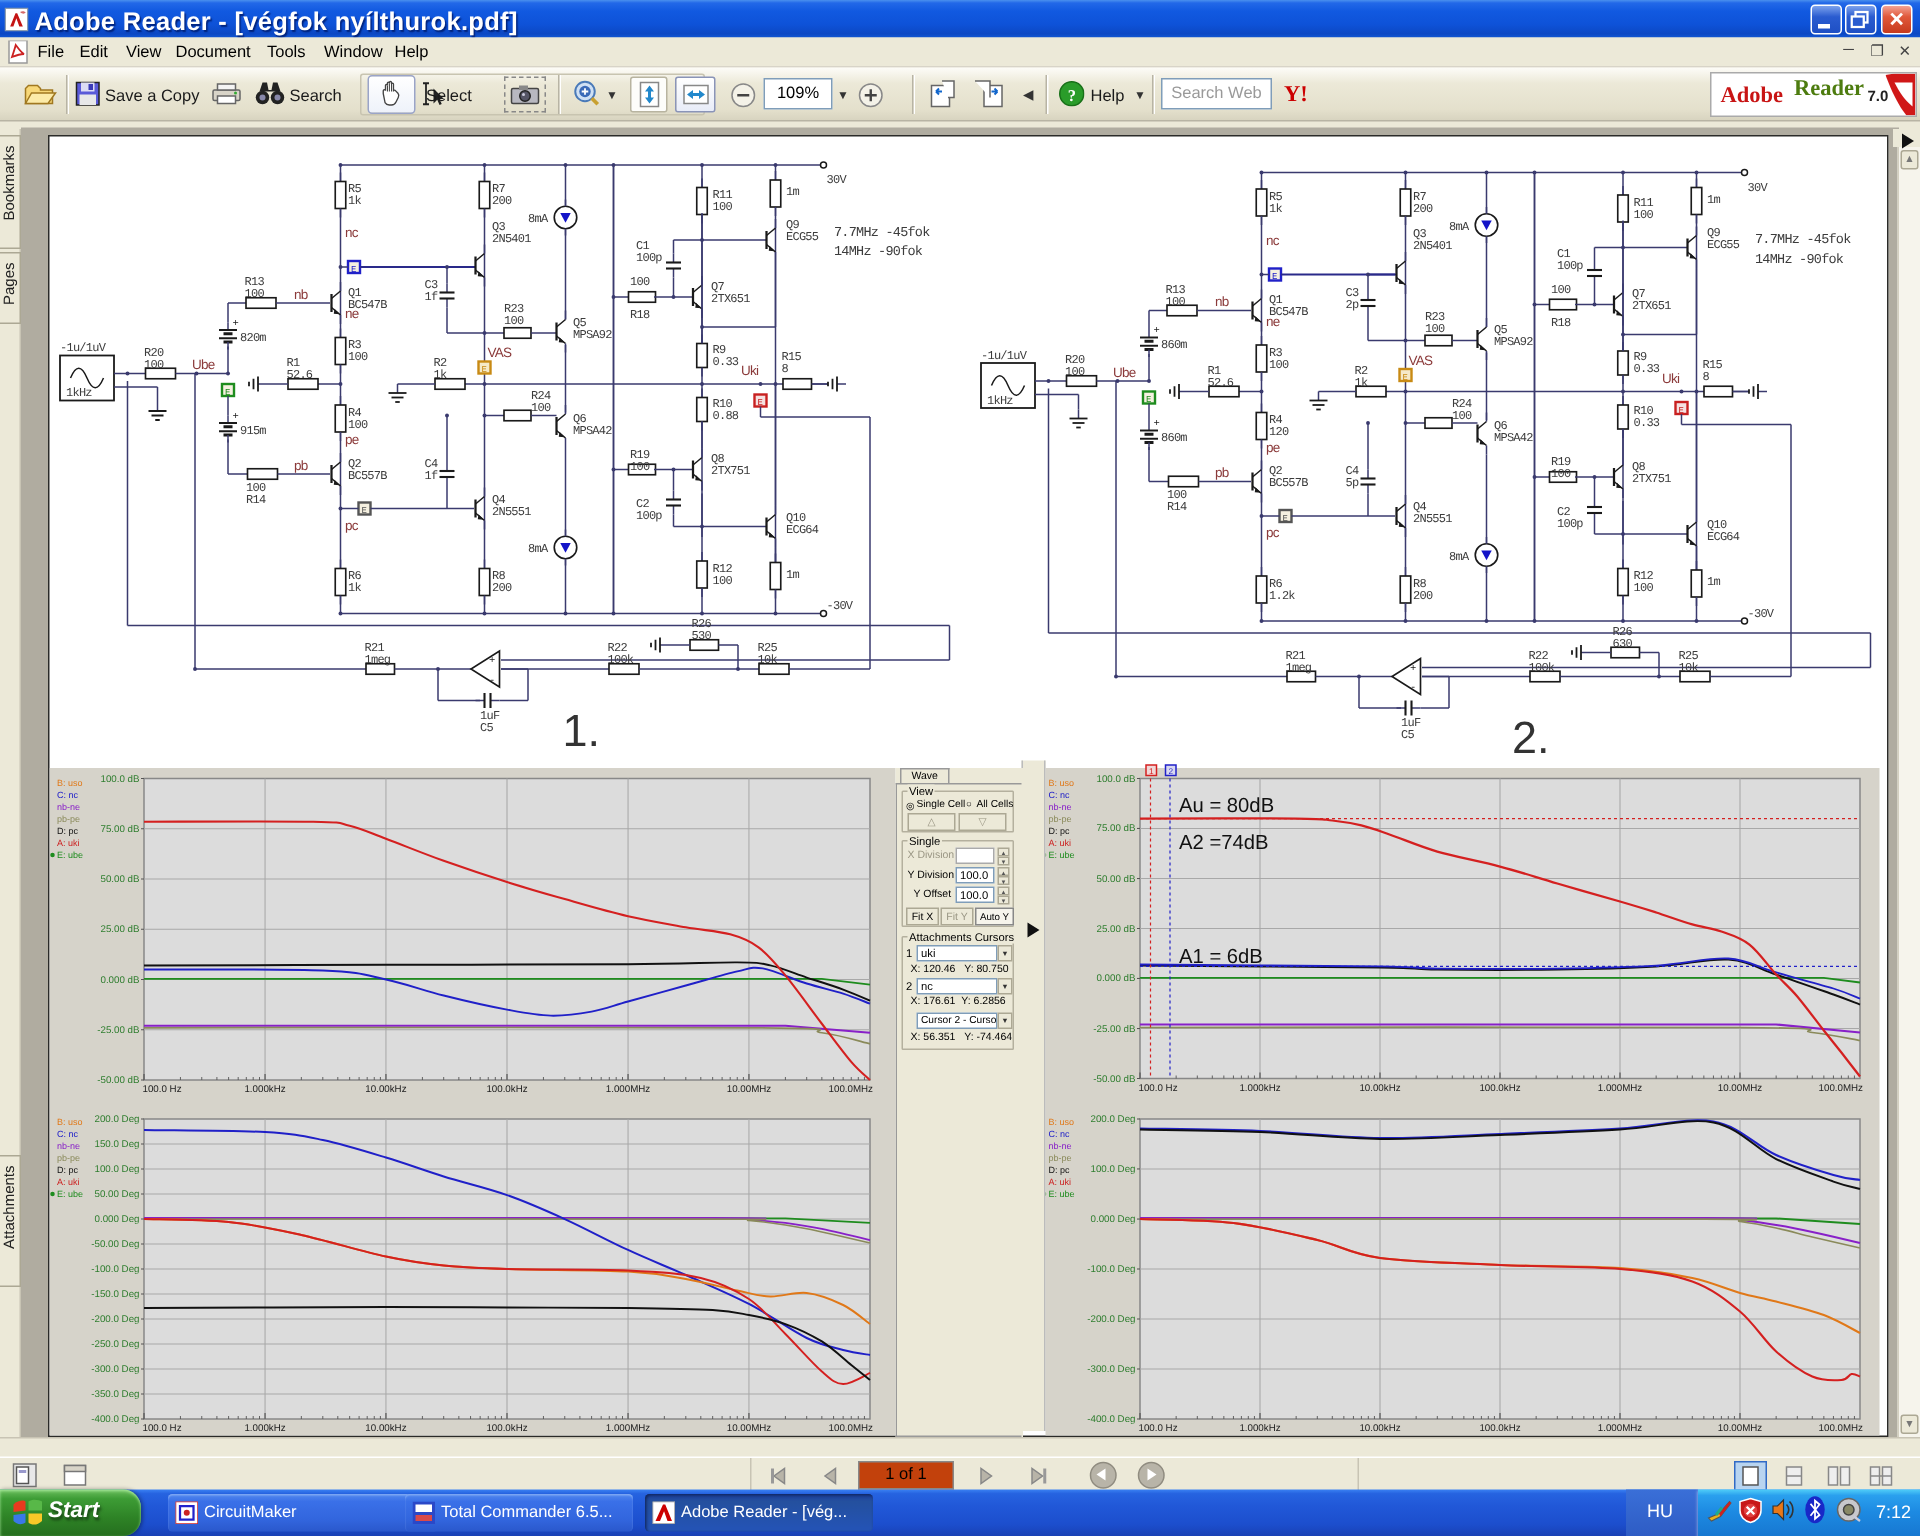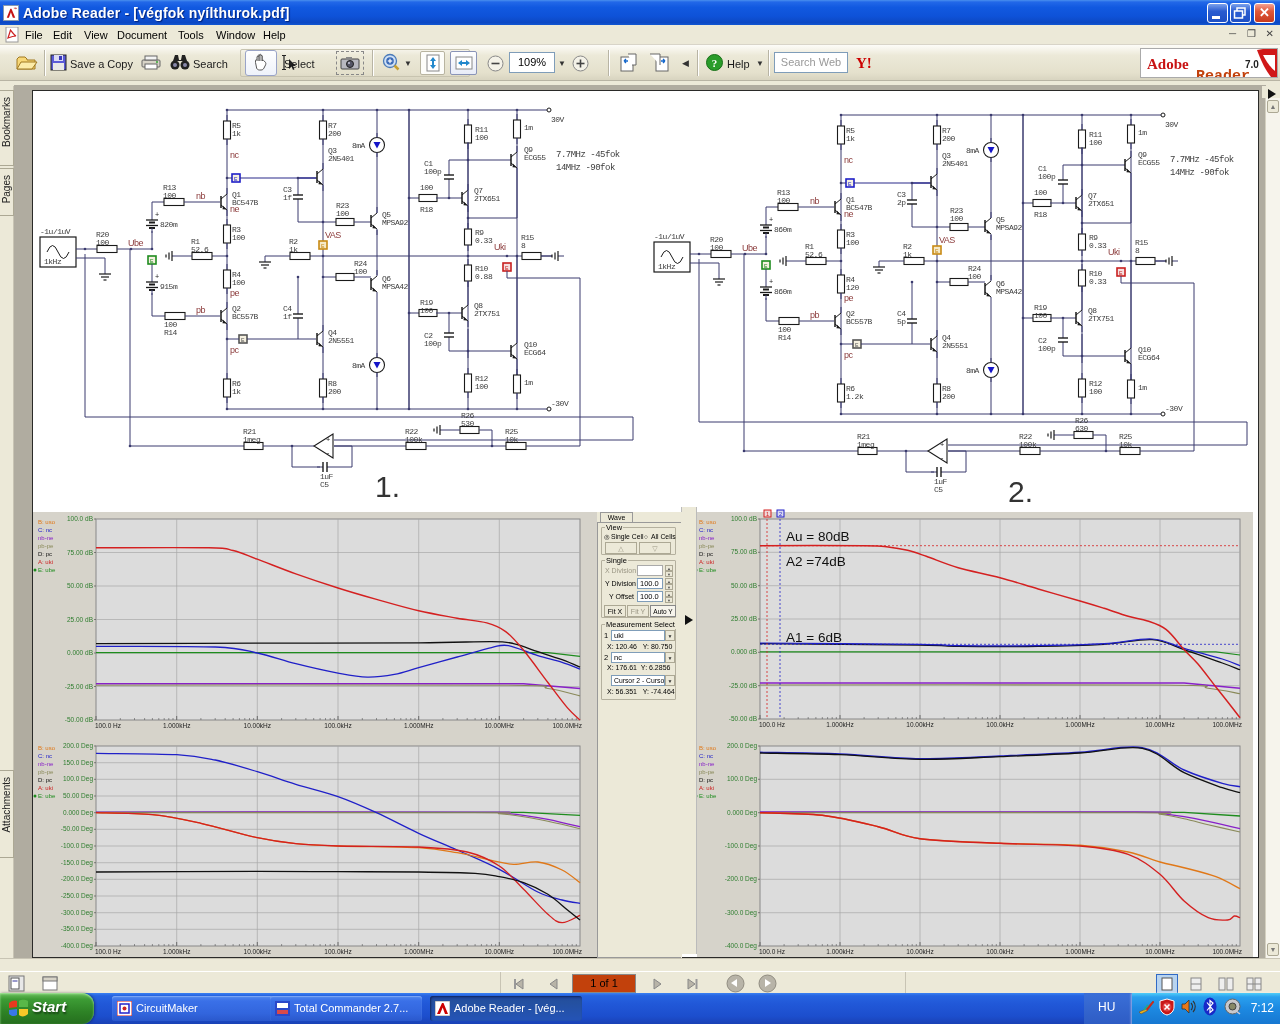--- a/index.html
+++ b/index.html
@@ -2,21 +2,21 @@
 <html><head><meta charset="utf-8"><title>Adobe Reader</title>
 <style>
 * { margin:0; padding:0; box-sizing:border-box; }
 html,body { width:1280px; height:1024px; overflow:hidden; font-family:"Liberation Sans", sans-serif; }
 #root { position:relative; width:1280px; height:1024px; background:#ece9d8; }
 
 #titlebar { position:absolute; left:0; top:0; width:1280px; height:25px;
   background:linear-gradient(180deg,#4a90ee 0%,#2268e8 8%,#1159e0 30%,#0e52d8 65%,#0c48c4 90%,#1156d2 100%);
   color:#fff; }
 #titlebar .ticon { position:absolute; left:3px; top:5px; width:16px; height:16px; }
-#titlebar .ttext { position:absolute; left:23px; top:5px; font-size:14px; font-weight:bold;
+#titlebar .ttext { position:absolute; left:23px; top:5px; font-size:17px; font-weight:bold;
   text-shadow:1px 1px 1px #00227a; letter-spacing:0.2px; }
 .wbtn { position:absolute; top:3px; width:21px; height:20px; border-radius:3px; border:1px solid #fff;
   font-size:11px; color:#fff; text-align:center; line-height:18px; }
 .wbtn.min { right:52px; background:linear-gradient(180deg,#7ba1ec,#2a5cd0 40%,#1e4fc4); }
 .wbtn.max { right:29px; background:linear-gradient(180deg,#7ba1ec,#2a5cd0 40%,#1e4fc4); }
 .wbtn.cls { right:5px;  background:linear-gradient(180deg,#f3a293,#e0583a 40%,#c73a1d); }
 
 #menubar { position:absolute; left:0; top:25px; width:1280px; height:20px; background:#ece9d8;
   border-bottom:1px solid #d8d4c8; font-size:11px; color:#000; }
 #menubar .mi { position:absolute; top:4px; }
@@ -185,21 +185,21 @@
         <circle cx="8.5" cy="8.5" r="8" fill="#2a9c2a" stroke="#187018"></circle>
         <text x="8.5" y="13" font-size="11" fill="#fff" text-anchor="middle" font-family="Liberation Serif" font-weight="bold">?</text>
       </svg>
       <span class="tbtn" style="left:727px;top:13px;font-size:11px">Help</span>
       <span class="tbtn" style="left:756px;top:14px;font-size:8px;color:#333">▼</span>
       <div class="tsep" style="left:768px"></div>
       <div style="position:absolute;left:774px;top:7px;width:74px;height:21px;background:#fff;border:1px solid #7f9db9;font-size:11px;color:#999;text-align:center;line-height:19px">Search Web</div>
       <span class="tbtn" style="left:856px;top:10px;font-size:15px;font-weight:bold;color:#c00;font-family:Liberation Serif">Y!</span>
       <div style="position:absolute;left:1140px;top:3px;width:138px;height:30px;background:#fff;border:1px solid #aaa;overflow:hidden">
       <span style="position:absolute;left:6px;top:7px;font-family:'Liberation Serif',serif;font-size:15px;font-weight:bold;color:#c81414">Adobe</span>
-      <span style="position:absolute;left:55px;top:19px;font-family:Liberation Mono, monospace;font-size:15px;font-weight:bold;color:#c2410c">Reader</span>
+      <span style="position:absolute;left:55px;top:2px;font-family:Liberation Serif, serif;font-size:15px;font-weight:bold;color:#4d7c0f">Reader</span>
       <span style="position:absolute;left:104px;top:10px;font-size:10px;font-weight:bold;color:#222">7.0</span>
       <svg style="position:absolute;right:0;top:0" width="20" height="28" viewBox="0 0 20 28">
           <path d="M20 0 L20 28 L14 28 C9 22 4 12 0 1 L6 0 Z" fill="#d01818"></path>
           <path d="M18 6 L18 22 C13 18 9 12 6 6 Z" fill="#fff"></path>
         </svg>
     </div>
     </div>
 <div id="docarea"></div>
 <div id="page" style="overflow:hidden">
       <svg style="position:absolute;left:-33px;top:-91px" width="1280" height="1024" viewBox="0 0 1280 1024">
@@ -1485,21 +1485,21 @@
       <div style="position:absolute;left:68px;top:66px;width:8px;height:6px;background:#ece9d8;border:1px solid #aca894;font-size:4px;text-align:center;line-height:5px;color:#555">▲</div>
       <div style="position:absolute;left:68px;top:72px;width:8px;height:6px;background:#ece9d8;border:1px solid #aca894;font-size:4px;text-align:center;line-height:5px;color:#555">▼</div>
       <span style="position:absolute;left:12px;top:81px;font-size:7px;color:#000;white-space:nowrap;">Y Offset</span>
       <div style="position:absolute;left:40px;top:79px;width:26px;height:11px;background:#fff;border:1px solid #7f9db9;font-size:7.5px;padding-left:2px;line-height:10px">100.0</div>
       <div style="position:absolute;left:68px;top:79px;width:8px;height:6px;background:#ece9d8;border:1px solid #aca894;font-size:4px;text-align:center;line-height:5px;color:#555">▲</div>
       <div style="position:absolute;left:68px;top:85px;width:8px;height:6px;background:#ece9d8;border:1px solid #aca894;font-size:4px;text-align:center;line-height:5px;color:#555">▼</div>
       <div style="position:absolute;left:7px;top:93px;width:22px;height:12px;background:#ece9d8;border:1px solid #aca894;font-size:7px;color:#000;text-align:center;line-height:11px">Fit X</div>
       <div style="position:absolute;left:30px;top:93px;width:22px;height:12px;background:#ece9d8;border:1px solid #aca894;font-size:7px;color:#9a9684;text-align:center;line-height:11px">Fit Y</div>
       <div style="position:absolute;left:53px;top:93px;width:26px;height:12px;background:#f6f4ec;border:1px solid #888;font-size:7px;color:#000;text-align:center;line-height:11px"><span style="font-size:6.5px">Auto Y</span></div>
       <div style="position:absolute;left:4px;top:112px;width:75px;height:76px;border:1px solid #b4b09e;border-radius:1px"></div>
-      <span style="position:absolute;left:8px;top:108px;font-size:7.5px;color:#000;white-space:nowrap;background:#ece9d8;padding:0 1px">Measurement Select</span>
+      <span style="position:absolute;left:8px;top:108px;font-size:7.5px;color:#000;white-space:nowrap;background:#ece9d8;padding:0 1px">Attachments Cursors</span>
       <span style="position:absolute;left:7px;top:119px;font-size:7.5px;color:#000;white-space:nowrap;">1</span>
       <div style="position:absolute;left:14px;top:118px;width:54px;height:11px;background:#fff;border:1px solid #7f9db9;font-size:7.5px;padding-left:2px;line-height:10px;white-space:nowrap;overflow:hidden">uki</div>
       <div style="position:absolute;left:68px;top:118px;width:10px;height:11px;background:#ece9d8;border:1px solid #aca894;font-size:5px;text-align:center;line-height:10px;color:#333">▼</div>
       <span style="position:absolute;left:10px;top:131px;font-size:7px;color:#000;white-space:nowrap;">X: 120.46&nbsp;&nbsp;&nbsp;Y: 80.750</span>
       <span style="position:absolute;left:7px;top:141px;font-size:7.5px;color:#000;white-space:nowrap;">2</span>
       <div style="position:absolute;left:14px;top:140px;width:54px;height:11px;background:#fff;border:1px solid #7f9db9;font-size:7.5px;padding-left:2px;line-height:10px;white-space:nowrap;overflow:hidden">nc</div>
       <div style="position:absolute;left:68px;top:140px;width:10px;height:11px;background:#ece9d8;border:1px solid #aca894;font-size:5px;text-align:center;line-height:10px;color:#333">▼</div>
       <span style="position:absolute;left:10px;top:152px;font-size:7px;color:#000;white-space:nowrap;">X: 176.61&nbsp;&nbsp;Y: 6.2856</span>
       <div style="position:absolute;left:14px;top:163px;width:54px;height:11px;background:#fff;border:1px solid #7f9db9;font-size:6.8px;padding-left:2px;line-height:10px;white-space:nowrap;overflow:hidden">Cursor 2 - Cursor 1</div>
       <div style="position:absolute;left:68px;top:163px;width:10px;height:11px;background:#ece9d8;border:1px solid #aca894;font-size:5px;text-align:center;line-height:10px;color:#333">▼</div>
@@ -1593,21 +1593,21 @@
           <circle cx="7.5" cy="7.5" r="2" fill="#c22"></circle>
         </svg>
         <span class="tbt">CircuitMaker</span>
       </div>
       <div class="taskbtn" style="left:270px;width:152px">
         <svg style="position:absolute;left:5px;top:5px" width="15" height="15" viewBox="0 0 15 15">
           <rect x="0" y="0" width="15" height="15" fill="#2a48c8"></rect>
           <rect x="2" y="2" width="11" height="5" fill="#fff"></rect>
           <rect x="2" y="9" width="11" height="4" fill="#d84a4a"></rect>
         </svg>
-        <span class="tbt">Total Commander 2.7...</span>
+        <span class="tbt">Total Commander 6.5...</span>
       </div>
       <div class="taskbtn active" style="left:430px;width:152px">
         <svg style="position:absolute;left:5px;top:5px" width="15" height="15" viewBox="0 0 15 15">
           <rect x="0" y="0" width="15" height="15" fill="#fff" stroke="#999"></rect>
           <path d="M2 13 L7 2 L8.5 2 L13 13 L10 13 L7.7 6.5 L5 13 Z" fill="#c00"></path>
         </svg>
         <span class="tbt">Adobe Reader - [vég...</span>
       </div>
       <div id="hu">
         <span style="position:absolute;left:14px;top:7px">HU</span>

